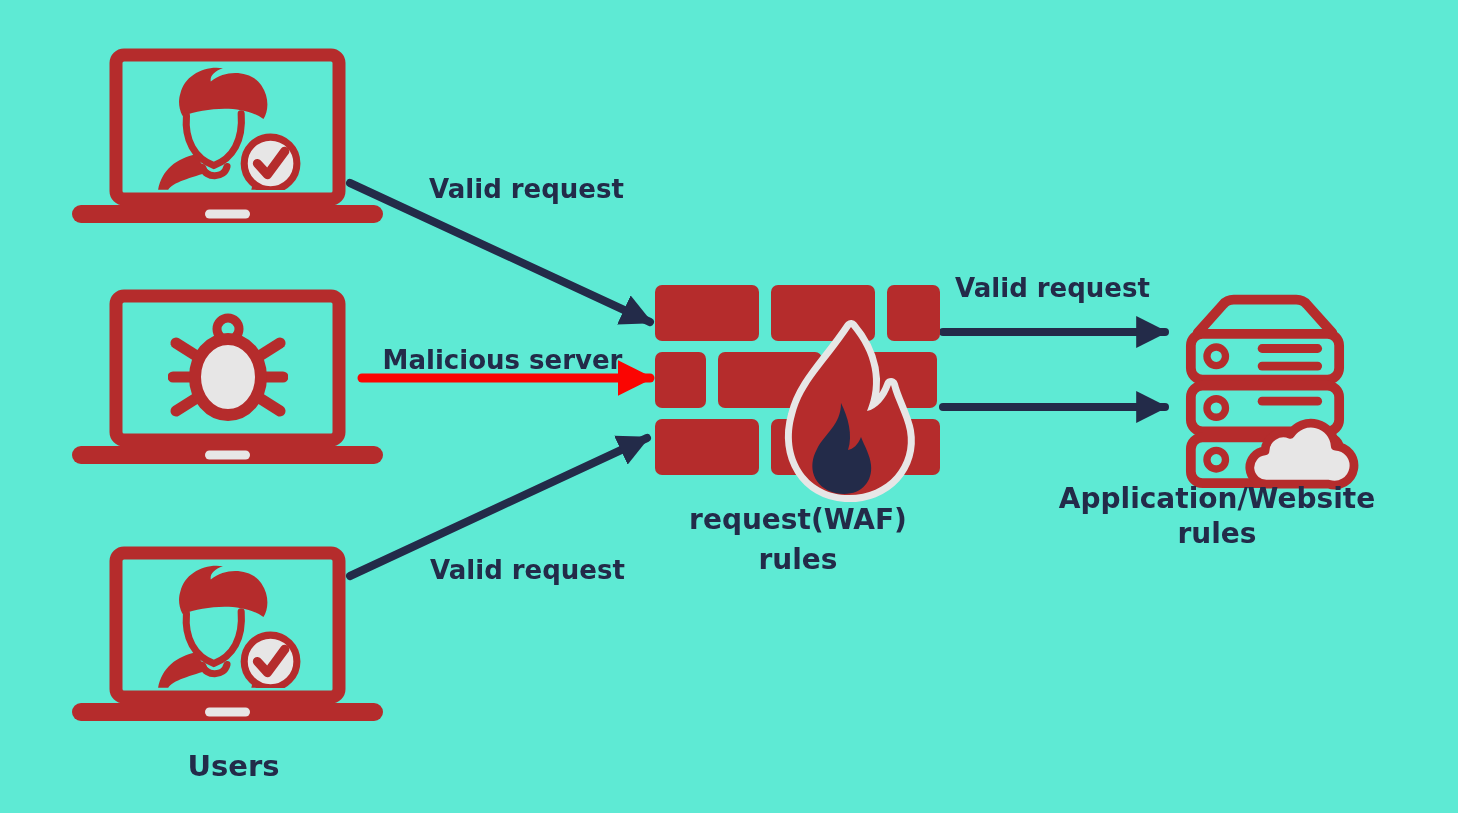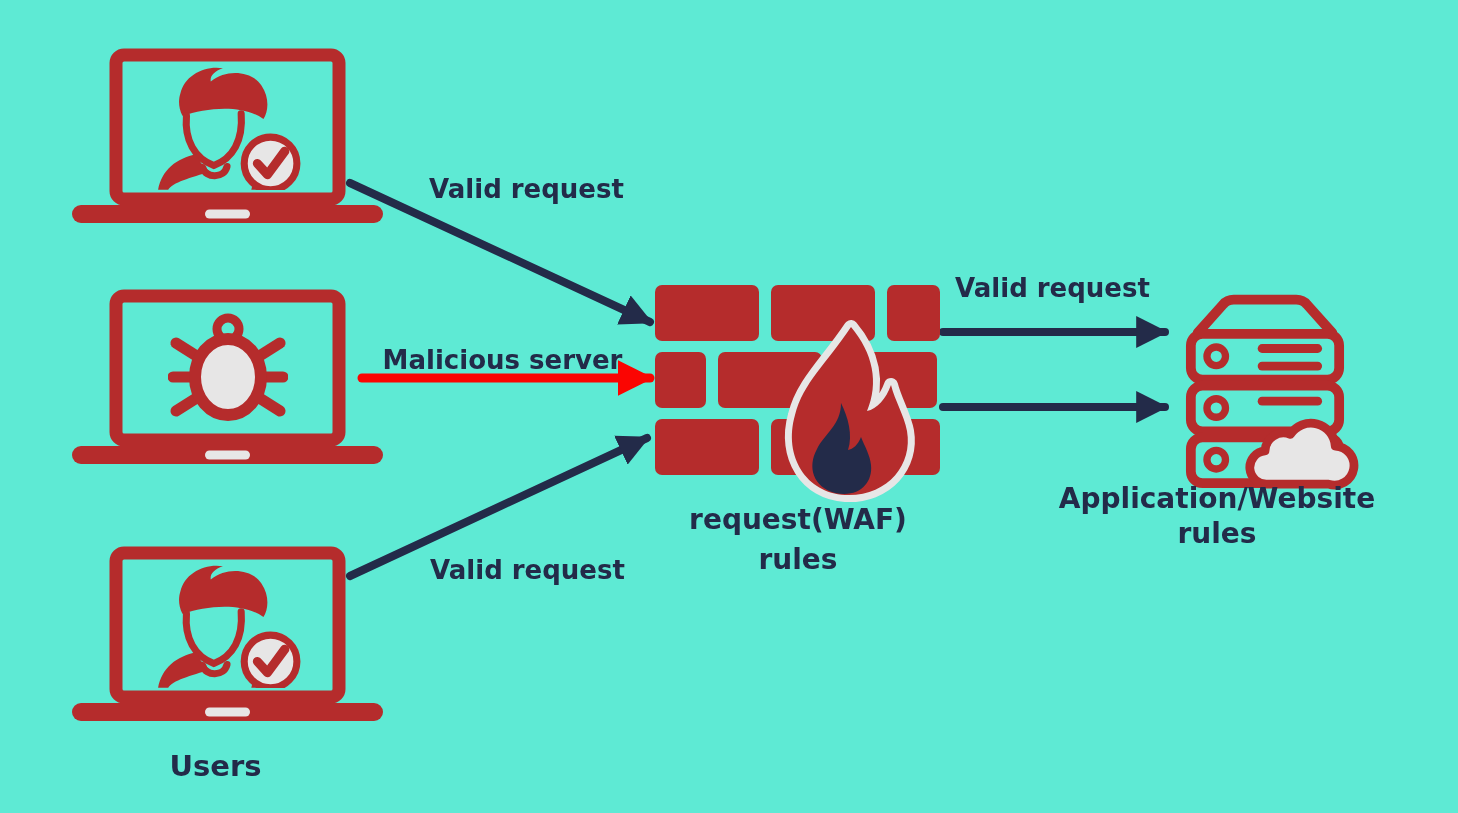--- a/index.html
+++ b/index.html
@@ -150,15 +150,15 @@
   <div id="lbl-waf" class="lbl node-lbl abs" style="left:648px;top:500px;width:300px">
     <div>request(WAF)</div>
     <div>rules</div>
   </div>
 
   <div id="lbl-server" class="lbl node-lbl abs" style="left:1042px;top:481px;width:350px">
     <div>Application/Website</div>
     <div>rules</div>
   </div>
 
-  <div id="lbl-users" class="lbl abs" style="left:88px;top:750px;width:255px">Users</div>
+  <div id="lbl-users" class="lbl abs" style="left:106px;top:750px;width:255px">Users</div>
 
 </div>
 
 </body></html>

